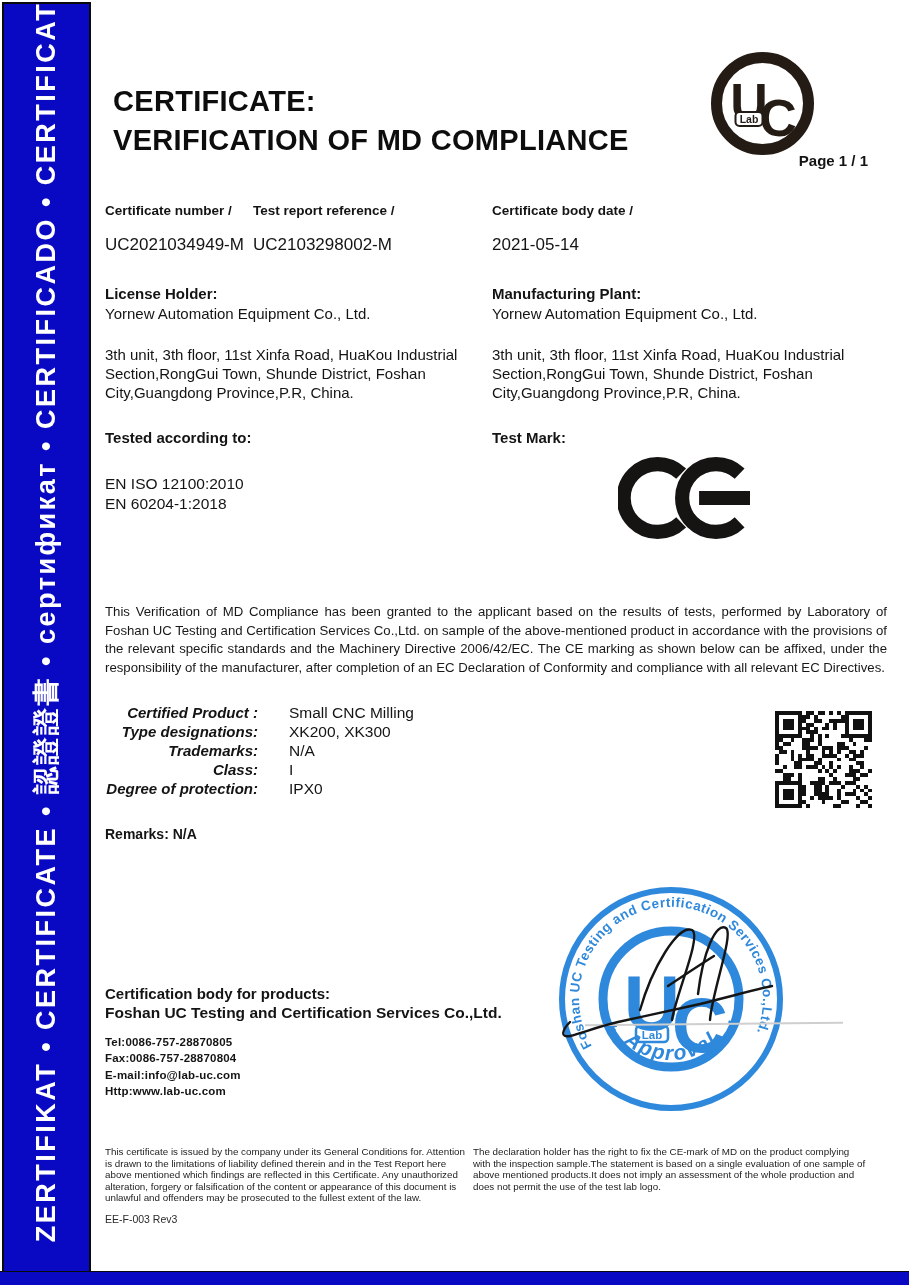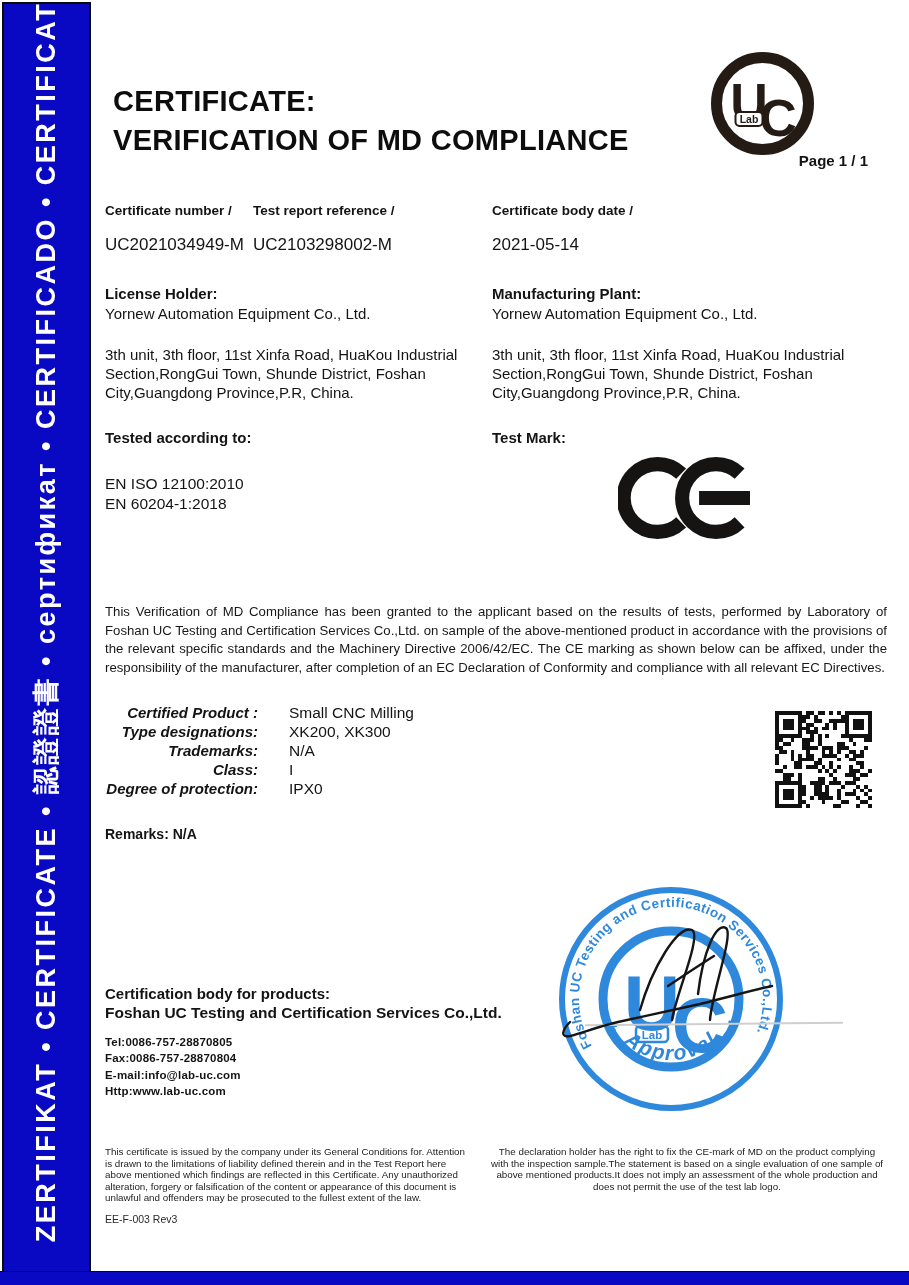--- a/index.html
+++ b/index.html
@@ -51,21 +51,21 @@
 
   
   .stamp{left:552px;top:880px;opacity:.92;}
   .sig-line{left:585px;top:1023px;width:258px;height:2px;background:#cfcfcf;transform:rotate(-.5deg);}
   .sig-scribble{left:540px;top:890px;}
   .sig-text{left:582px;top:1029px;font-size:17px;line-height:22px;color:#121212;}
 
   
   .footer-par{top:1146px;font-size:9.8px;line-height:11.6px;color:#1c1c1c;}
   .footer-left{left:105px;width:368px;}
-  .footer-right{left:489px;width:396px;text-align:center;}
+  .footer-right{left:473px;width:396px;}
   .doc-code{left:105px;top:1213px;font-size:10.5px;color:#2a2a2a;}
 </style>
 </head>
 <body>
 
 <div class="page">
 
   <div class="abs sidebar"></div>
   <div class="abs sidebar-text">ZERTIFIKAT • CERTIFICATE • 認證證書 • сертификат • CERTIFICADO • CERTIFICAT</div>
   <div class="abs bottom-bar"></div>

